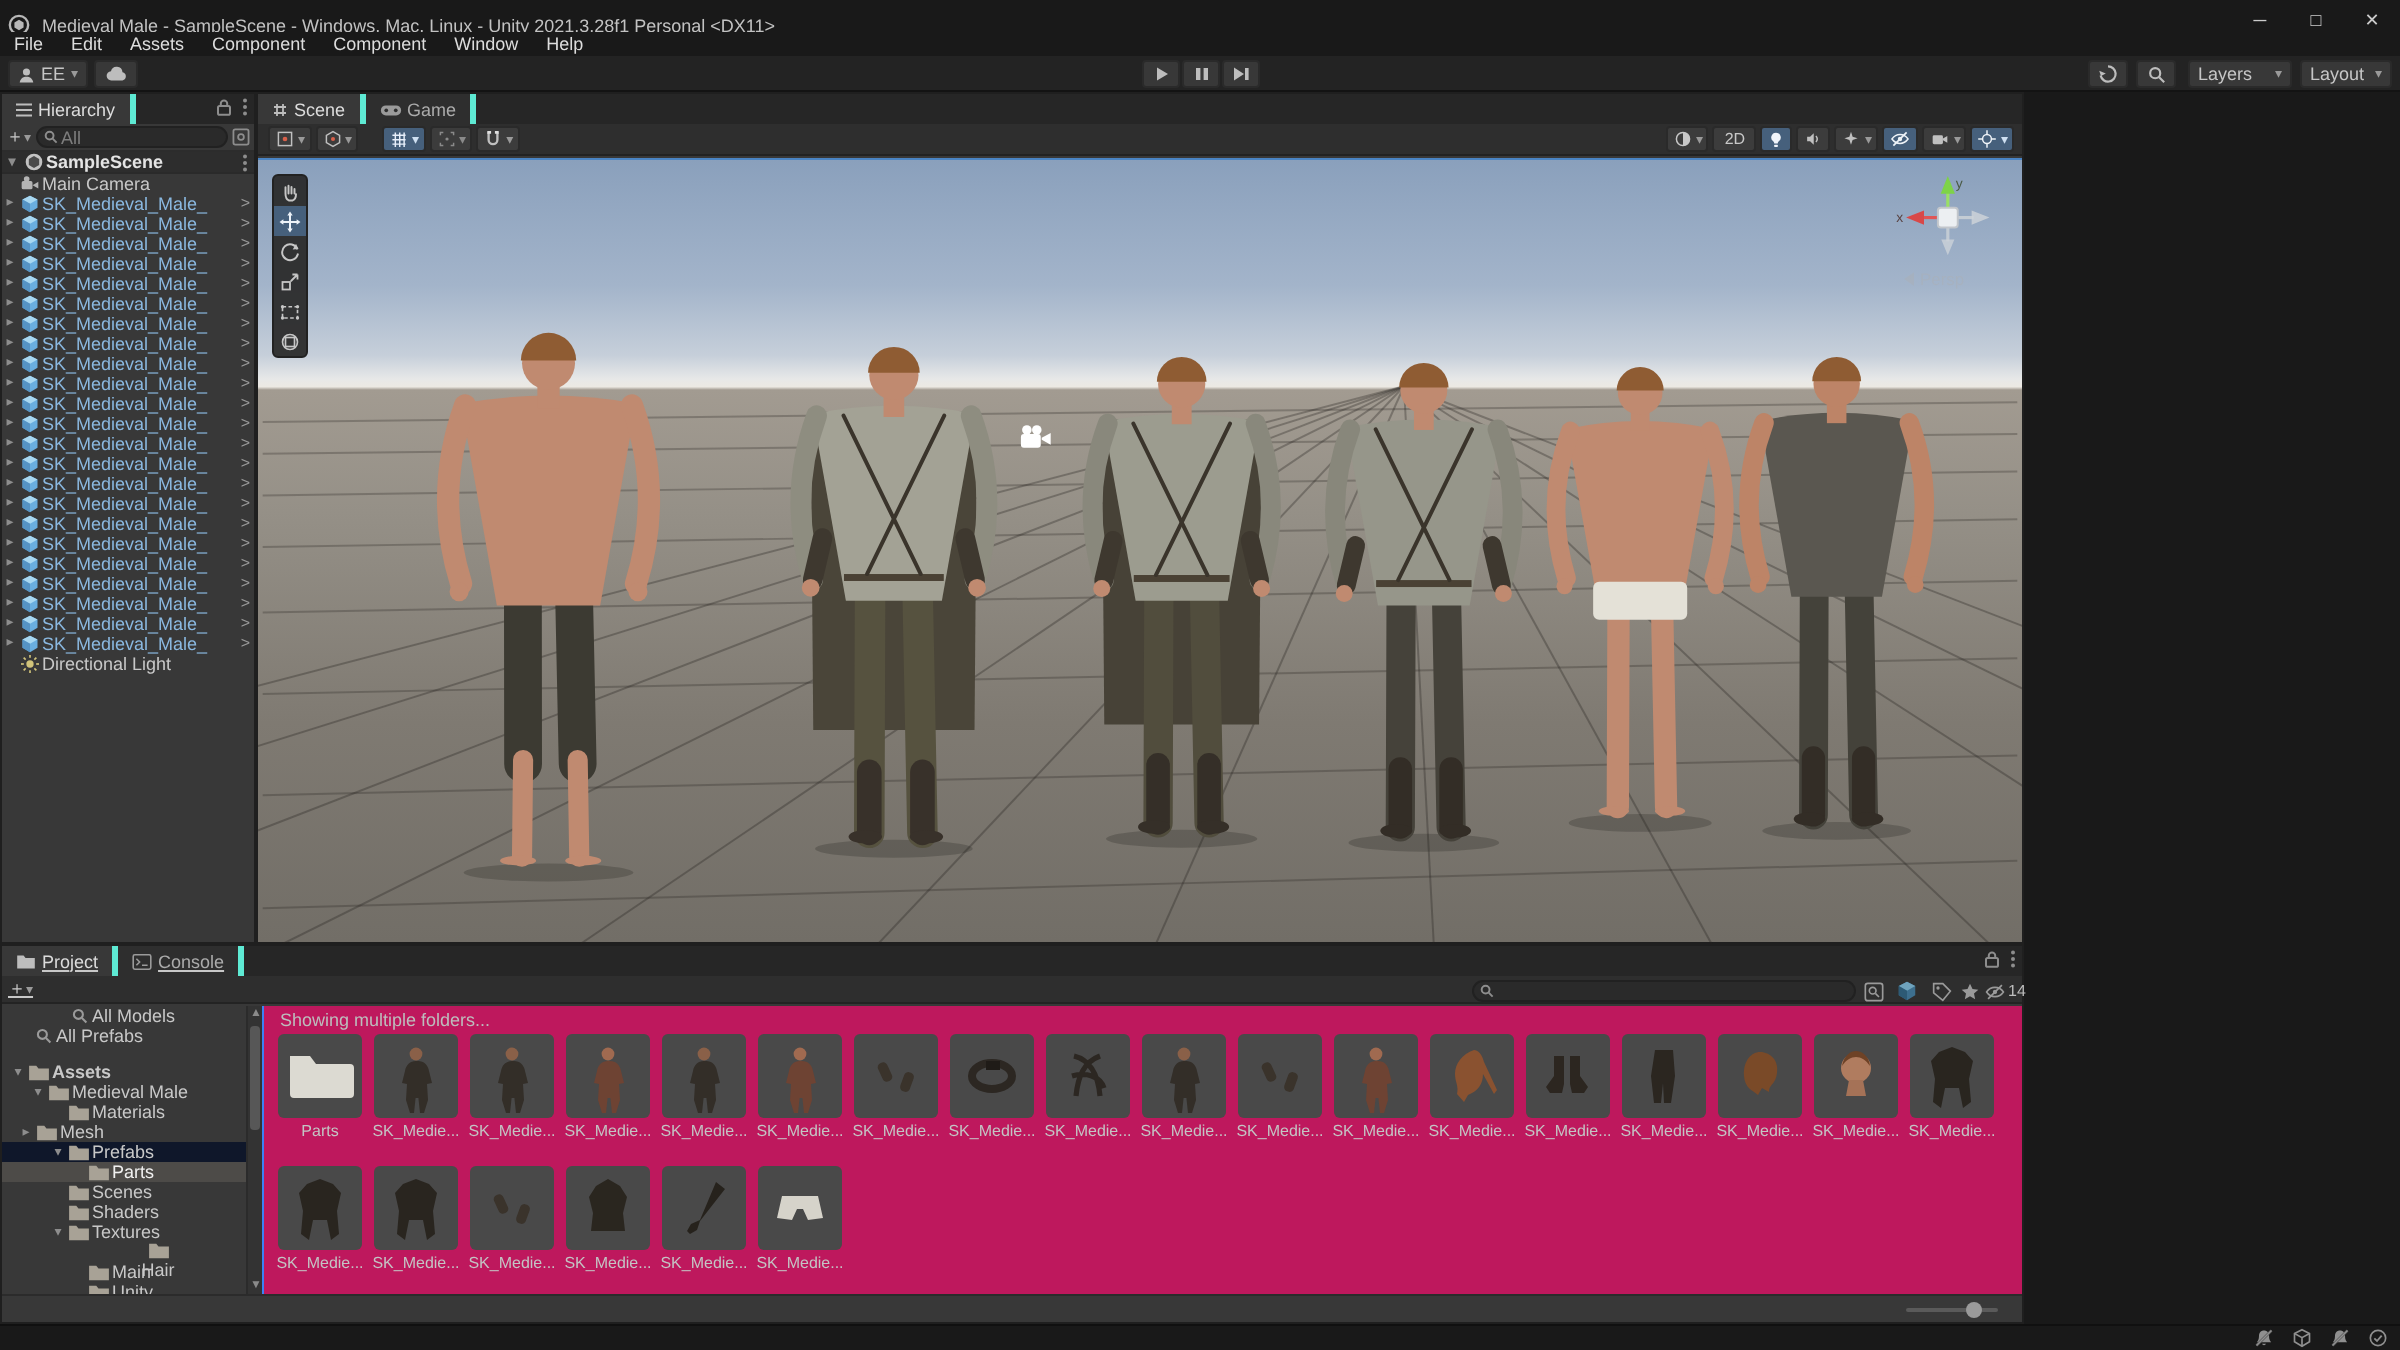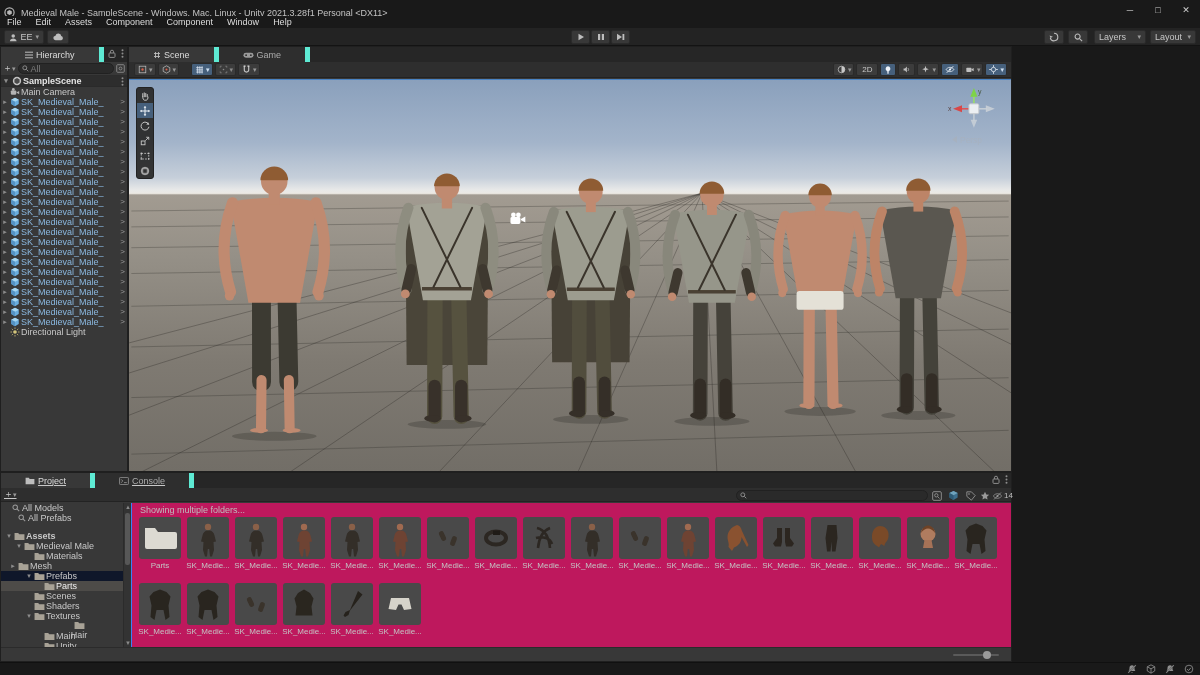--- a/index.html
+++ b/index.html
@@ -27,21 +27,21 @@
   .tb-caret { font-size:7px; color:#9a9a9a; }
 
   
   .panel { position:absolute; background:#383838; border:1px solid #1f1f1f; }
   #hierarchy { left:0; top:46px; width:128px; height:426px; }
   #scene-panel { left:128px; top:46px; width:884px; height:426px; }
   #inspector { left:1012px; top:46px; width:188px; height:616px; }
   #project-panel { left:0; top:472px; width:1012px; height:190px;text-decoration:underline; }
 
   .tabstrip { position:relative; height:15px; background:#262626; display:flex; align-items:flex-end; }
-  .tab { height:15px; display:flex; align-items:center; gap:3px; padding:0 24px; font-size:9px; color:#ababab; background:#2e2e2e; border-right:5px solid #5eead4; }
+  .tab { height:15px; display:flex; align-items:center; gap:3px; padding:0 7px; font-size:9px; color:#ababab; background:#2e2e2e; border-right:3px solid #5eead4; }
   .tab.active { background:#383838; color:#dcdcdc; }
   .tabstrip .rightico { position:absolute; right:3px; top:2px; display:flex; gap:5px; align-items:center; }
 
   
   #hier-toolbar { height:14px; background:#383838; border-bottom:1px solid #2c2c2c; display:flex; align-items:center; padding:0 2px; gap:2px; }
   .searchbox { flex:1; height:11px; background:#2a2a2a; border:1px solid #212121; border-radius:6px; display:flex; align-items:center; padding:0 3px; gap:2px; color:#7d7d7d; overflow:hidden; }
   #hierarchy-rows { position:relative; }
   .hrow { height:10px; display:flex; align-items:center; font-size:9px; line-height:10px; white-space:nowrap; overflow:hidden; }
   .hrow .arr { width:8px; text-align:center; color:#8d8d8d; font-size:7px; flex:none; }
   .hrow .icon { width:12px; flex:none; display:flex; justify-content:center; }
@@ -924,21 +924,21 @@
             <path d="M1.5 6.5s2-3 5.5-3 5.5 3 5.5 3-2 3-5.5 3-5.5-3-5.5-3z" fill="none" stroke="#9a9a9a"></path>
             <circle cx="7" cy="6.5" r="1.4" fill="#9a9a9a"></circle>
             <line x1="2.5" y1="11" x2="11.5" y2="2" stroke="#9a9a9a" stroke-width="1.1"></line>
           </svg>
         <span>14</span>
       </div>
     </div>
 
     <div id="proj-body">
       <div id="proj-tree">
-          <div class="prow" style="padding-left: 8px;">
+          <div class="prow" style="padding-left: 32px;">
             <span class="icon">
               <svg width="8" height="8" viewBox="0 0 10 10">
                 <circle cx="4" cy="4" r="2.8" fill="none" stroke="#9a9a9a" stroke-width="1.3"></circle>
                 <line x1="6.2" y1="6.2" x2="9" y2="9" stroke="#9a9a9a" stroke-width="1.3"></line>
               </svg>
             </span>
             <span>All Models</span>
           </div>
           <div class="prow" style="padding-left: 14px;">
             <span class="icon">

